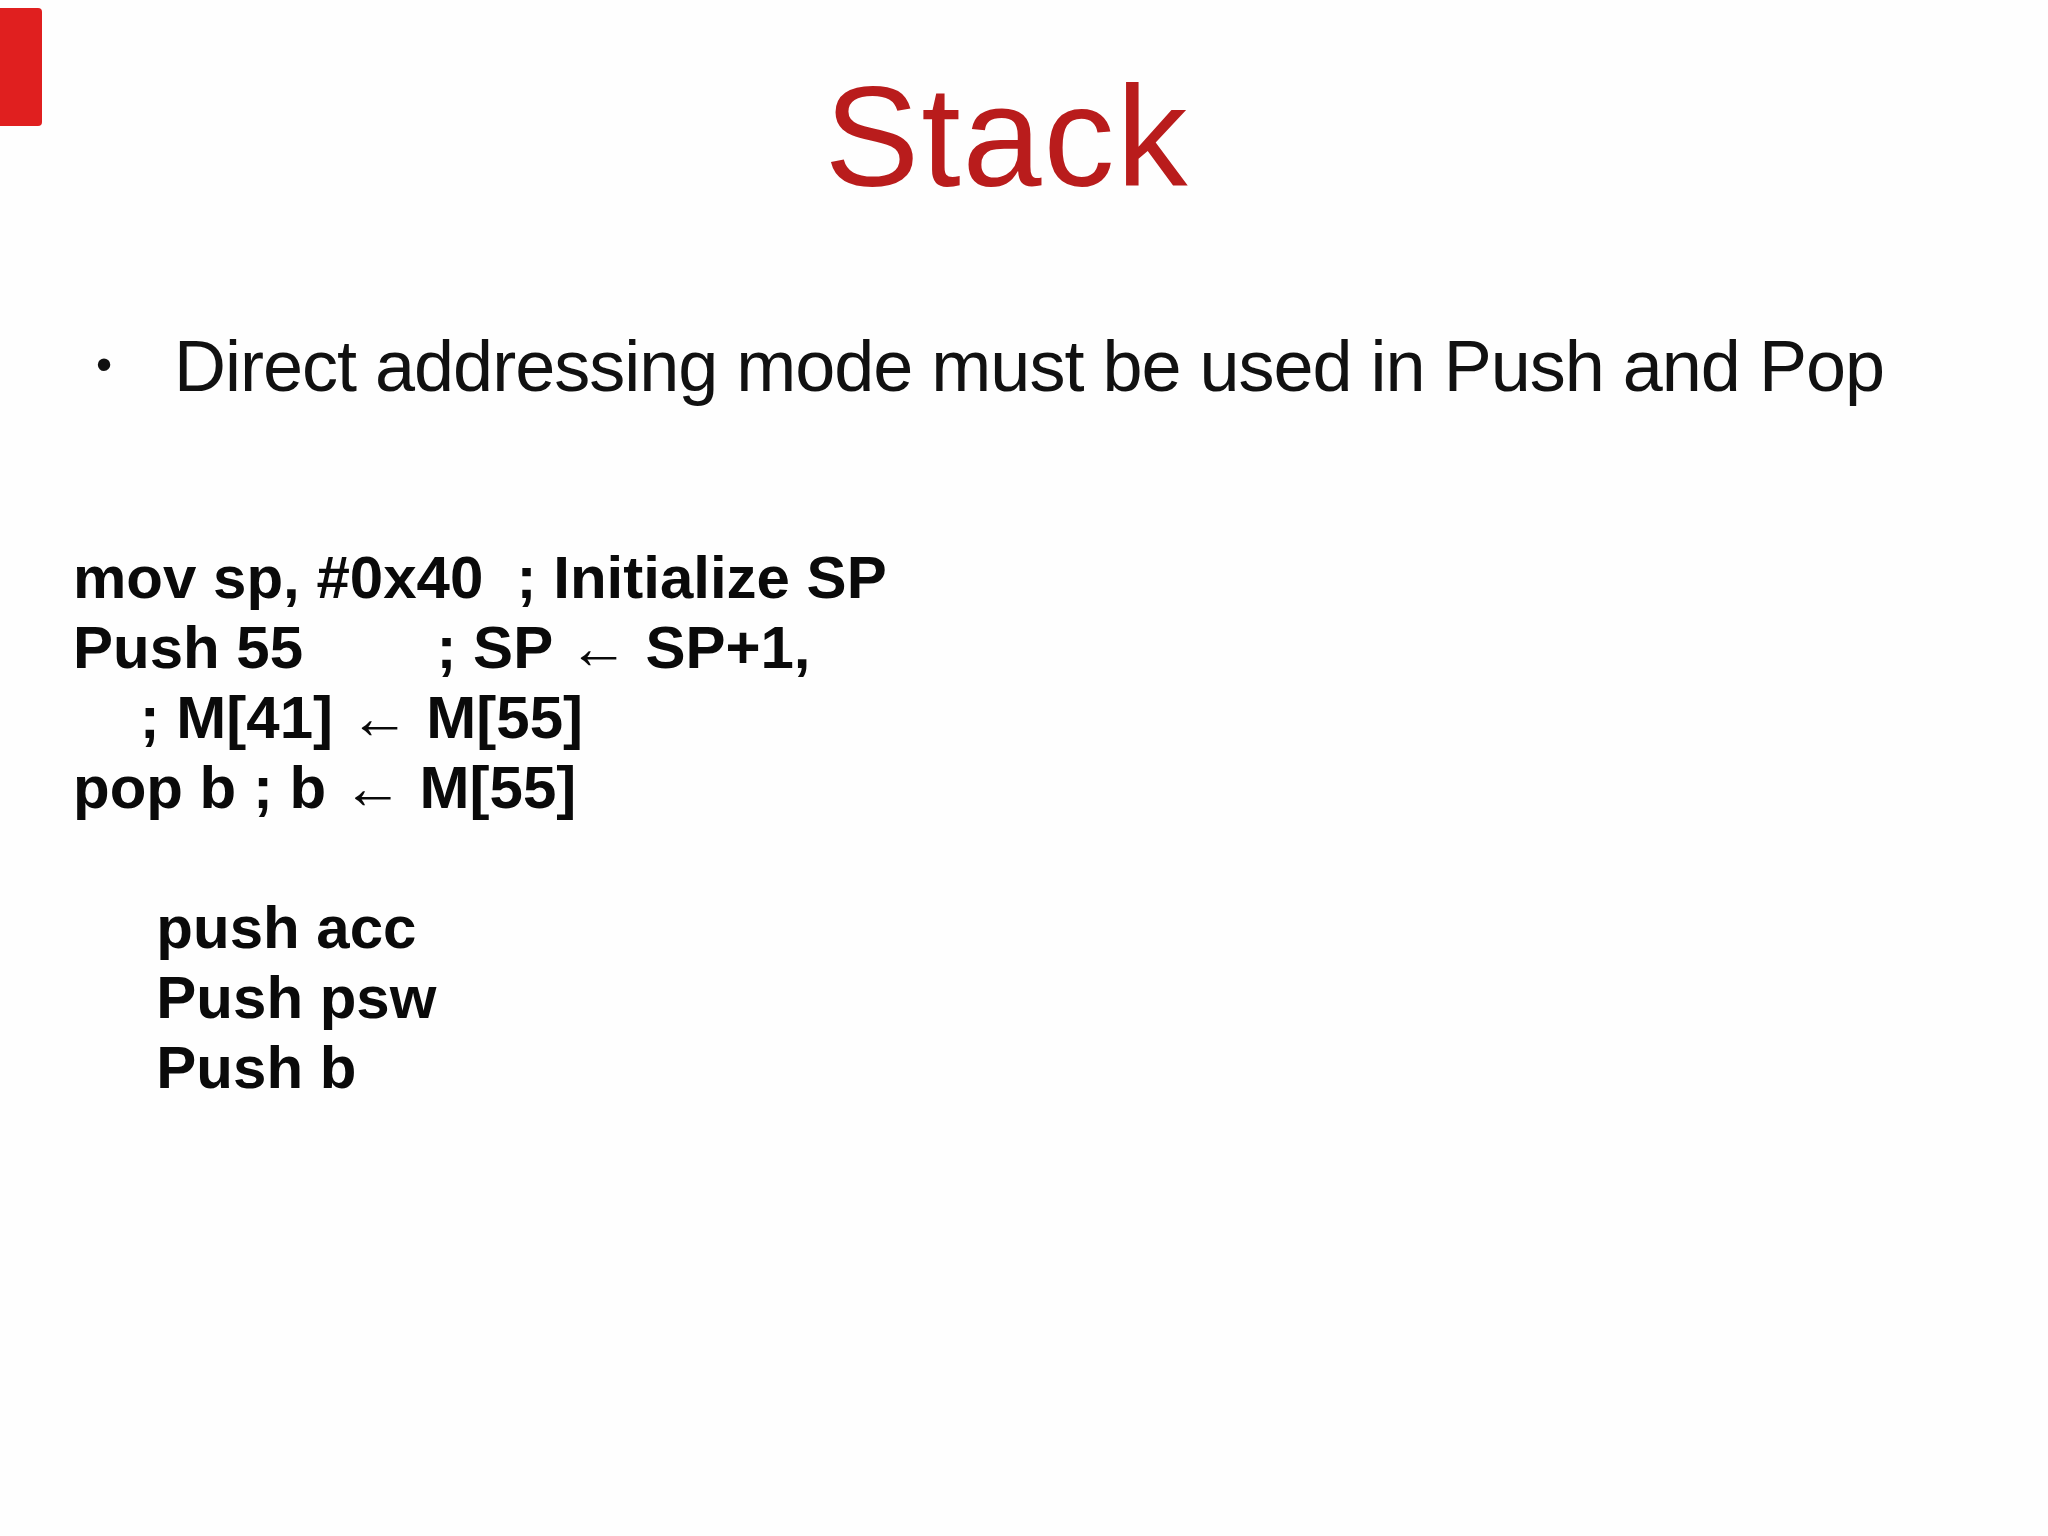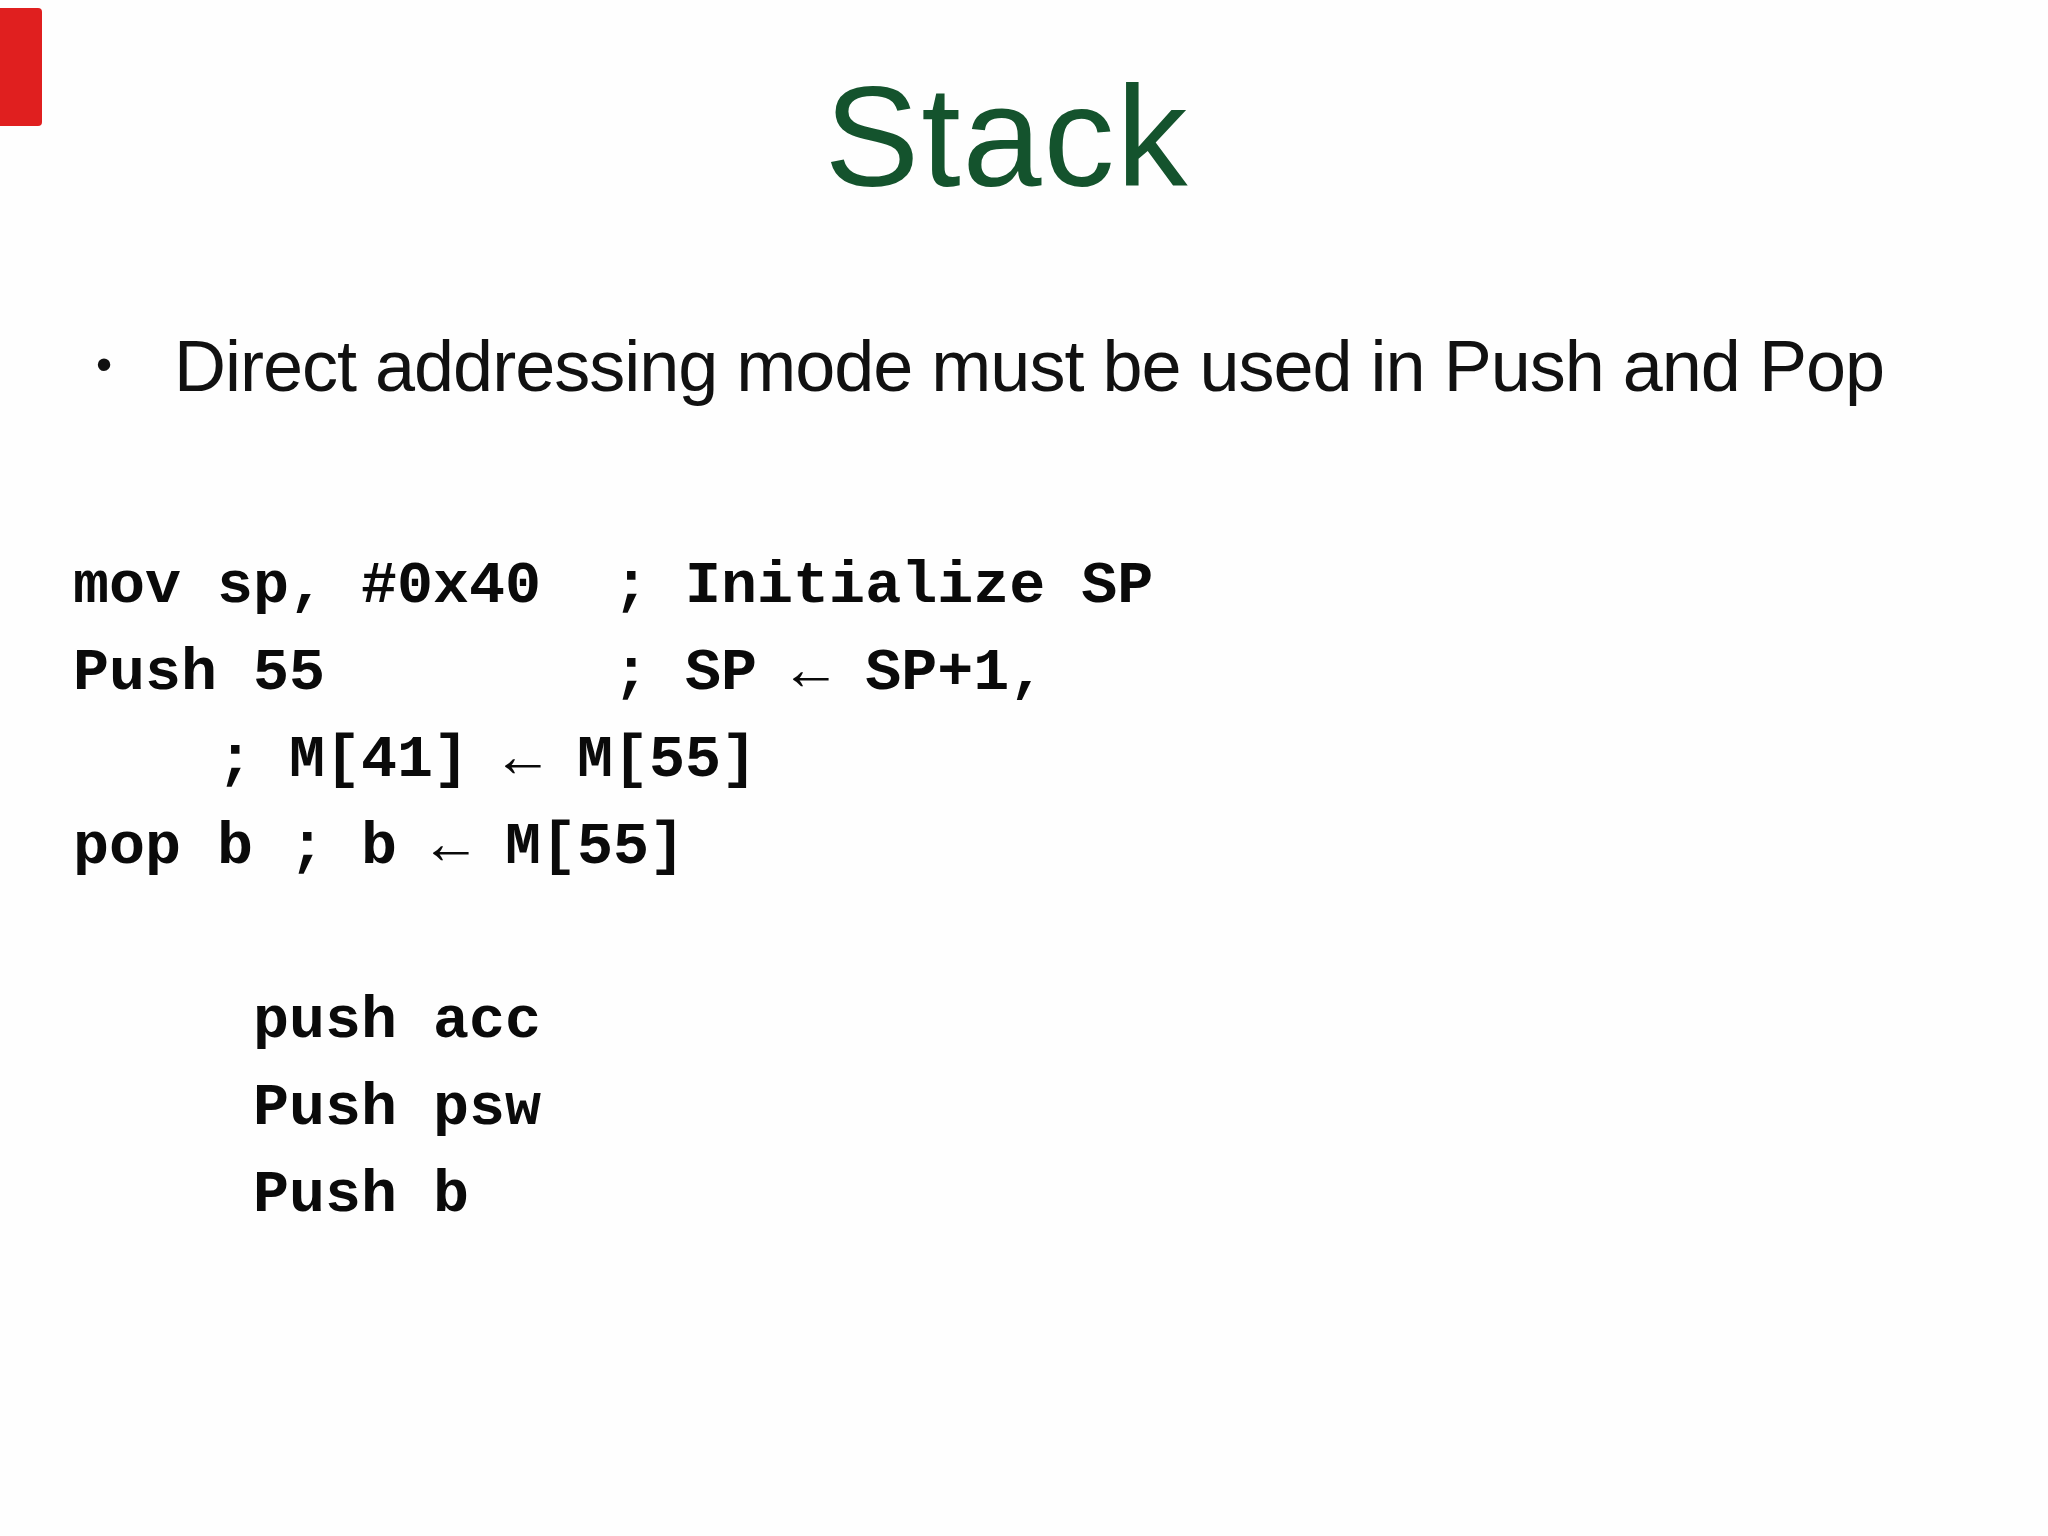--- a/index.html
+++ b/index.html
@@ -58,37 +58,37 @@
     line-height: 76px;
     letter-spacing: -1px;
     color: #111111;
   }
   
   #code-block {
     position: absolute;
     left: 73px;
     top: 543px;
     margin: 0;
-    font-family: Liberation Mono, monospace;
+    font-family: Liberation Sans, sans-serif;
     font-size: 60px;
-    line-height: 87px;
+    line-height: 70px;
     font-weight: 700;
     color: #0a0a0a;
     white-space: pre;
     letter-spacing: 0;
   }
 </style>
 </head>
 <body>
 
 <div id="slide">
 
   <div id="corner-marker" style="background: rgb(224, 31, 31);"></div>
 
-  <div id="title" style="color: #14532d;">Stack</div>
+  <div id="title" style="color: #b91c1c;">Stack</div>
 
   <div id="bullet-row">
     <span id="bullet-marker">•</span>
     <span id="bullet-text">Direct addressing mode must be used in Push and Pop</span>
   </div>
 
   <pre id="code-block">mov sp, #0x40  ; Initialize SP
 Push 55        ; SP ← SP+1,
     ; M[41] ← M[55]
 pop b ; b ← M[55]

